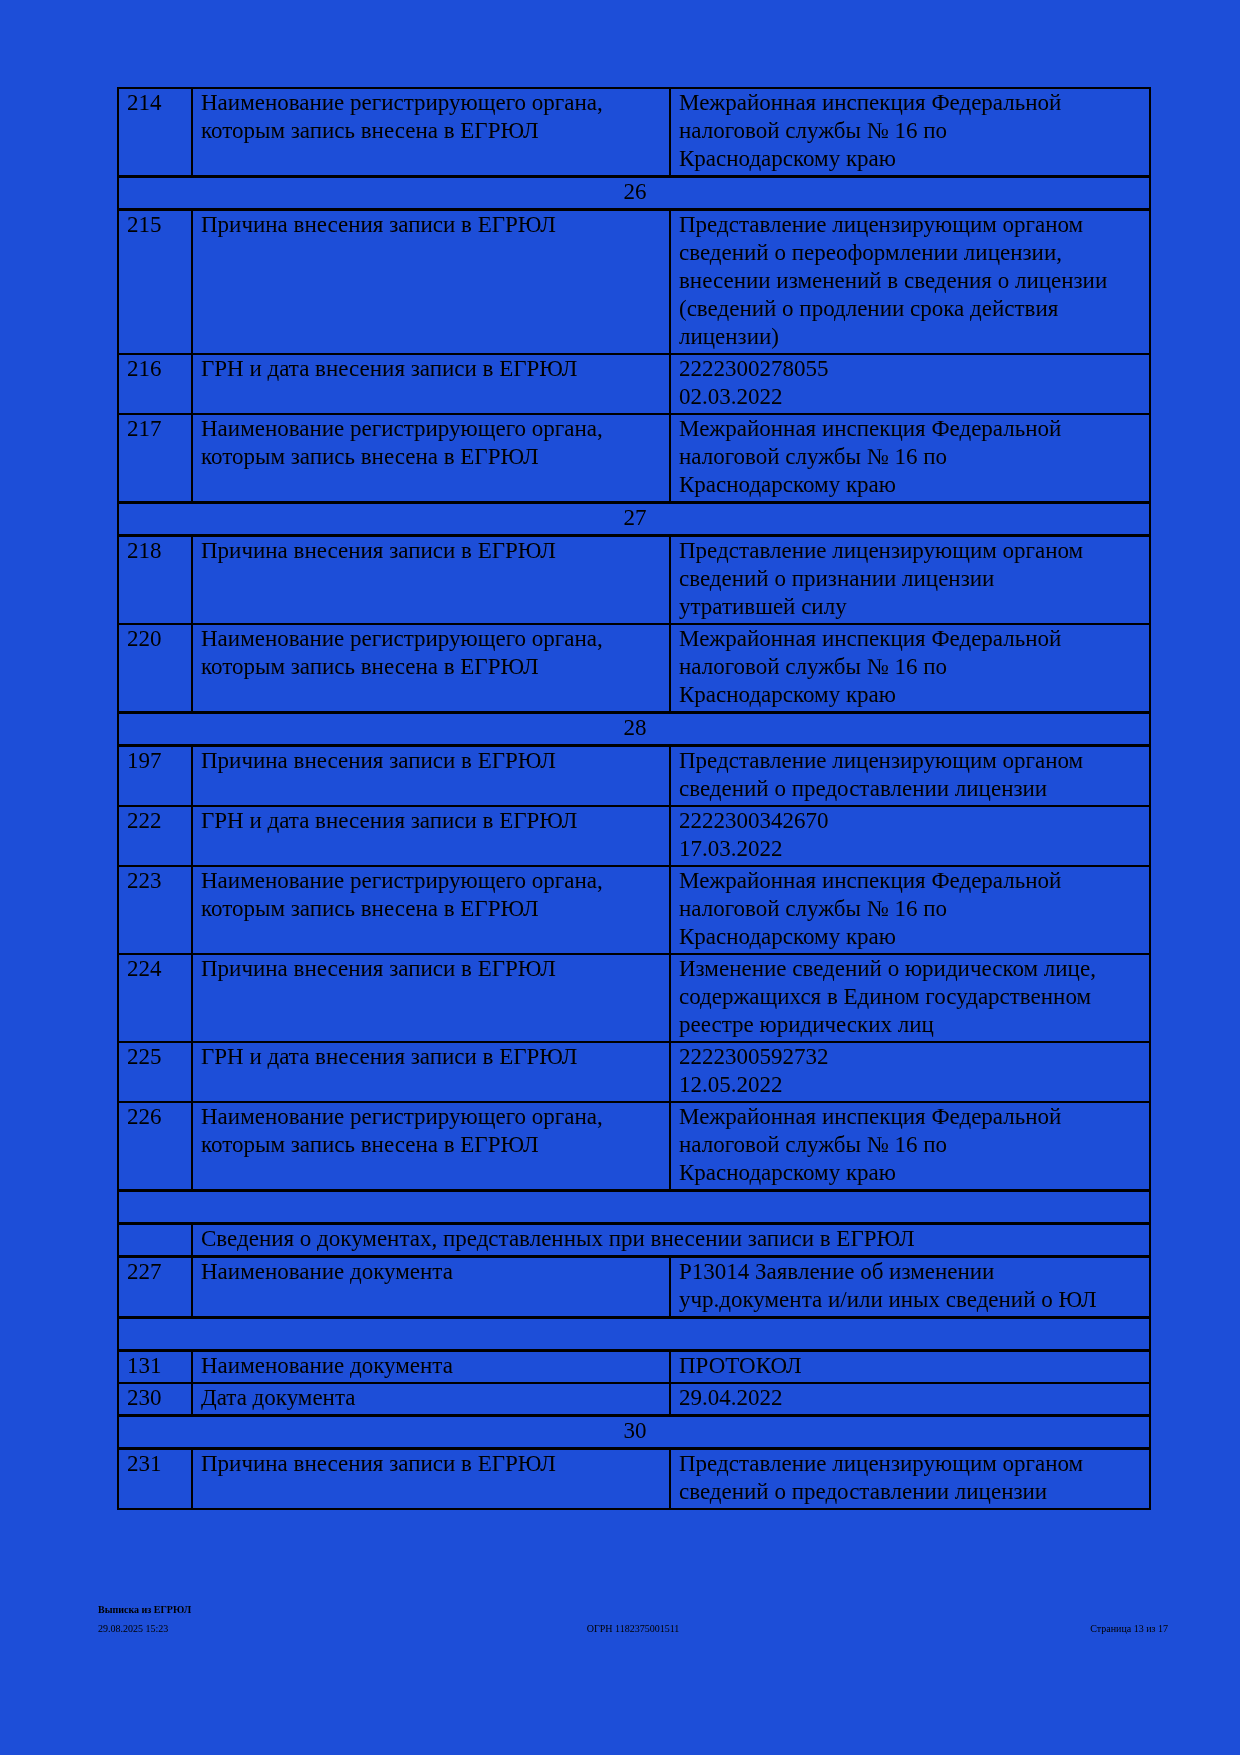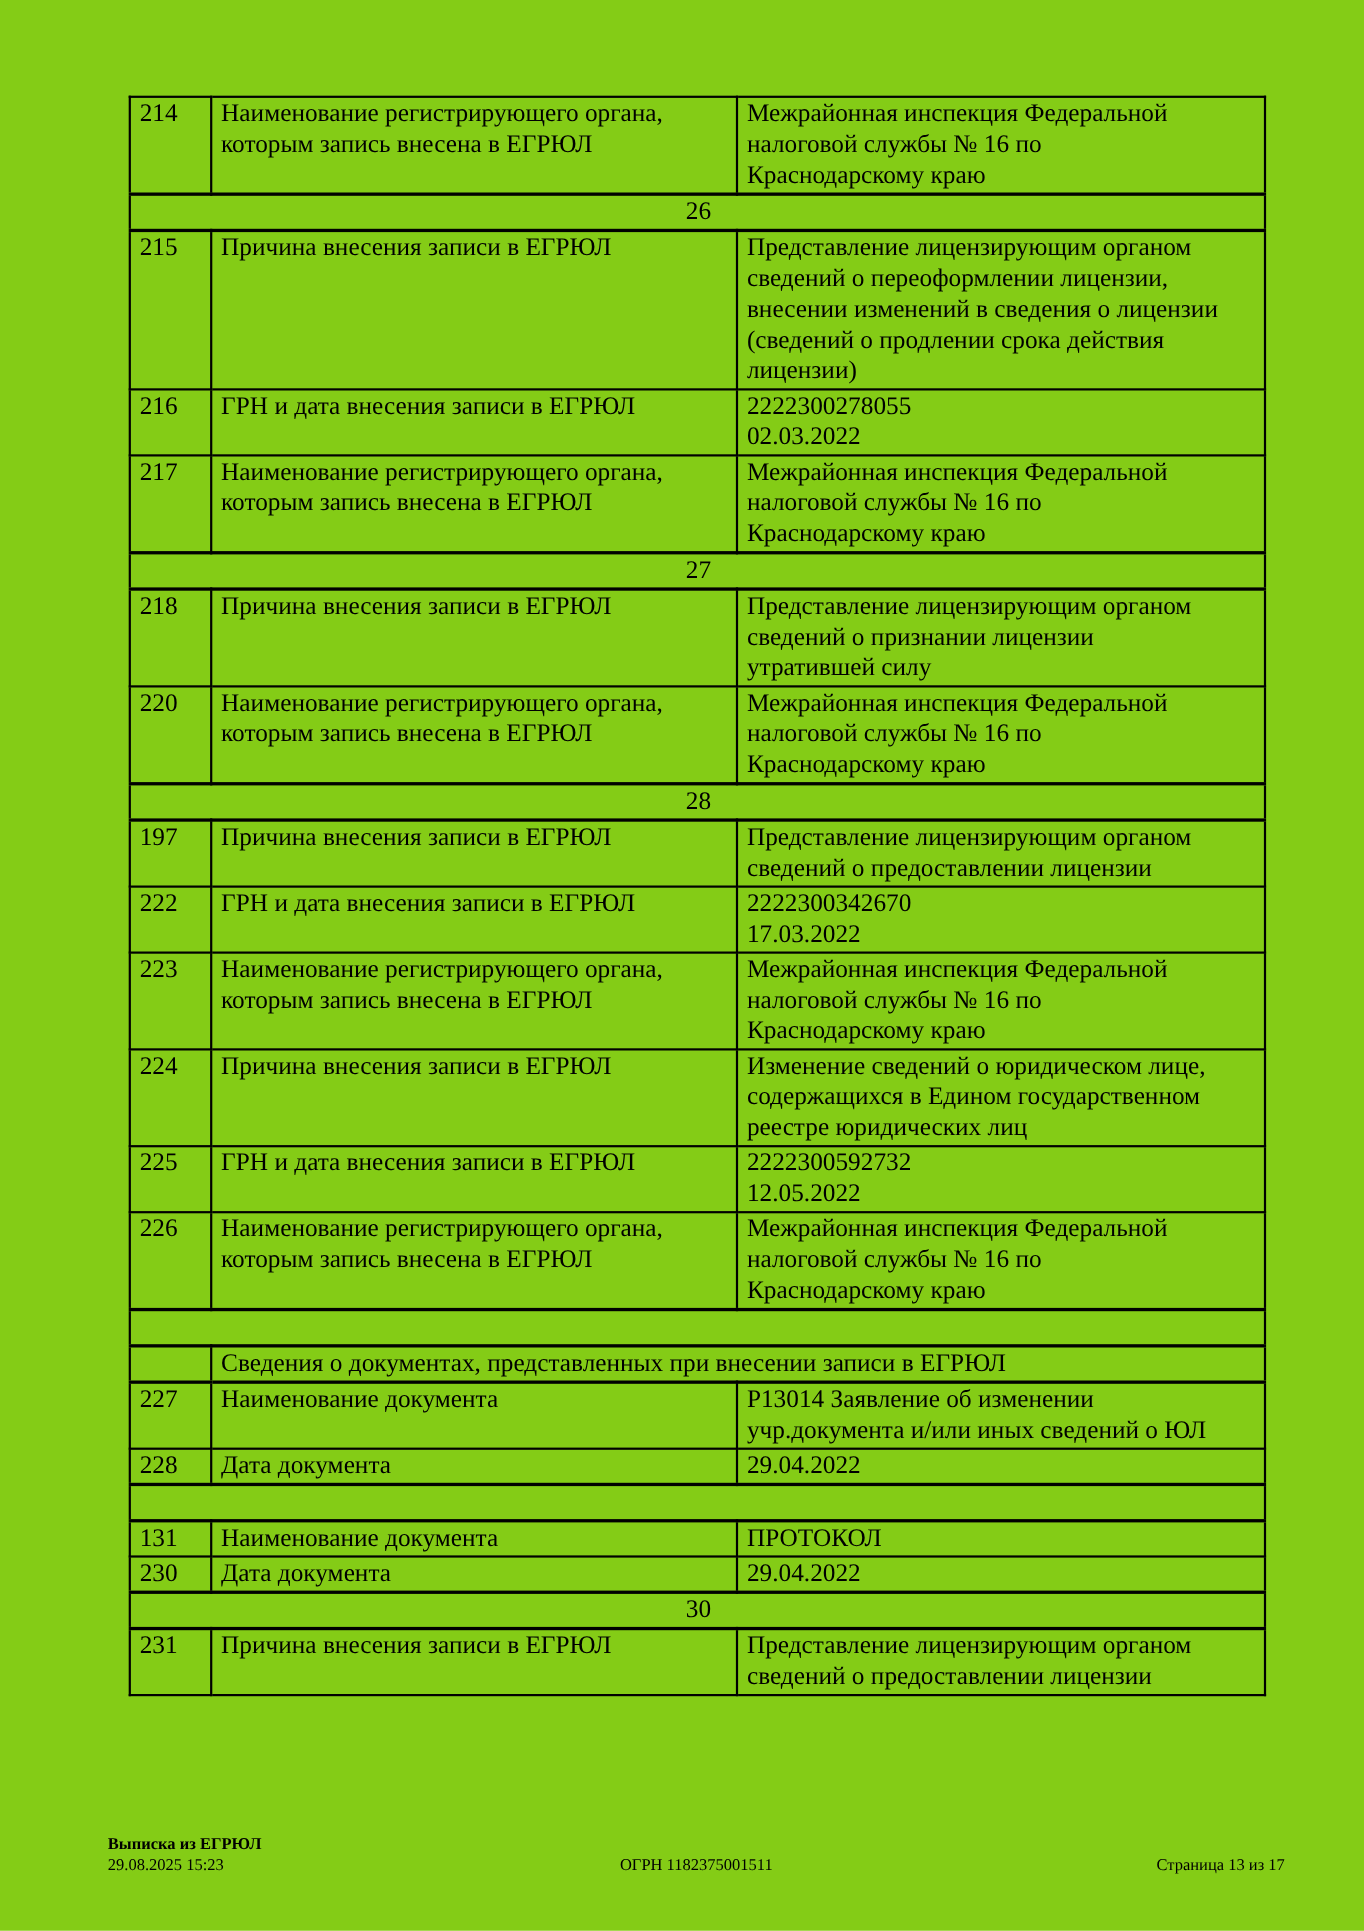--- a/index.html
+++ b/index.html
@@ -5,21 +5,21 @@
   html, body { margin: 0; padding: 0; }
   body {
     width: 1240px; height: 1755px;
     background: #ffffff;
     font-family: "Liberation Serif", "DejaVu Serif", serif;
     color: #000000;
   }
   .page {
     position: relative;
     width: 1240px; height: 1755px;
-    background: #84cc16;
+    background: #1d4ed8;
     overflow: hidden;
   }
   table.registry {
     position: absolute;
     left: 117px; top: 87px;
     width: 1034px;
     border-collapse: collapse;
     table-layout: fixed;
   }
   table.registry td {
@@ -43,23 +43,23 @@
     height: 28px;
     border-top-width: 3px;
     border-bottom-width: 3px;
   }
   tr.subheader-row td {
     border-top-width: 3px;
     border-bottom-width: 3px;
   }
   .footer {
     position: absolute;
-    left: 98px; top: 1668px;
+    left: 98px; top: 1600px;
     width: 1070px;
-    font-size: 15px;
+    font-size: 10px;
     line-height: 19px;
   }
   .footer-title { font-weight: bold; }
   .footer-center {
     position: absolute;
     top: 19px; left: 0; right: 0;
     text-align: center;
   }
   .footer-right {
     position: absolute;
@@ -181,25 +181,20 @@
         <tr class="subheader-row">
           <td class="c-num"></td>
           <td colspan="2">Сведения о документах, представленных при внесении записи в ЕГРЮЛ</td>
         </tr>
         <tr class="data-row">
           <td class="c-num">227</td>
           <td class="c-label">Наименование документа</td>
           <td class="c-value">Р13014 Заявление об изменении
 учр.документа и/или иных сведений о ЮЛ</td>
         </tr>
-        <tr class="data-row">
-          <td class="c-num">228</td>
-          <td class="c-label">Дата документа</td>
-          <td class="c-value">29.04.2022</td>
-        </tr>
         <tr class="spacer-row">
           <td colspan="3"></td>
         </tr>
         <tr class="data-row">
           <td class="c-num">131</td>
           <td class="c-label">Наименование документа</td>
           <td class="c-value">ПРОТОКОЛ</td>
         </tr>
         <tr class="data-row">
           <td class="c-num">230</td>

